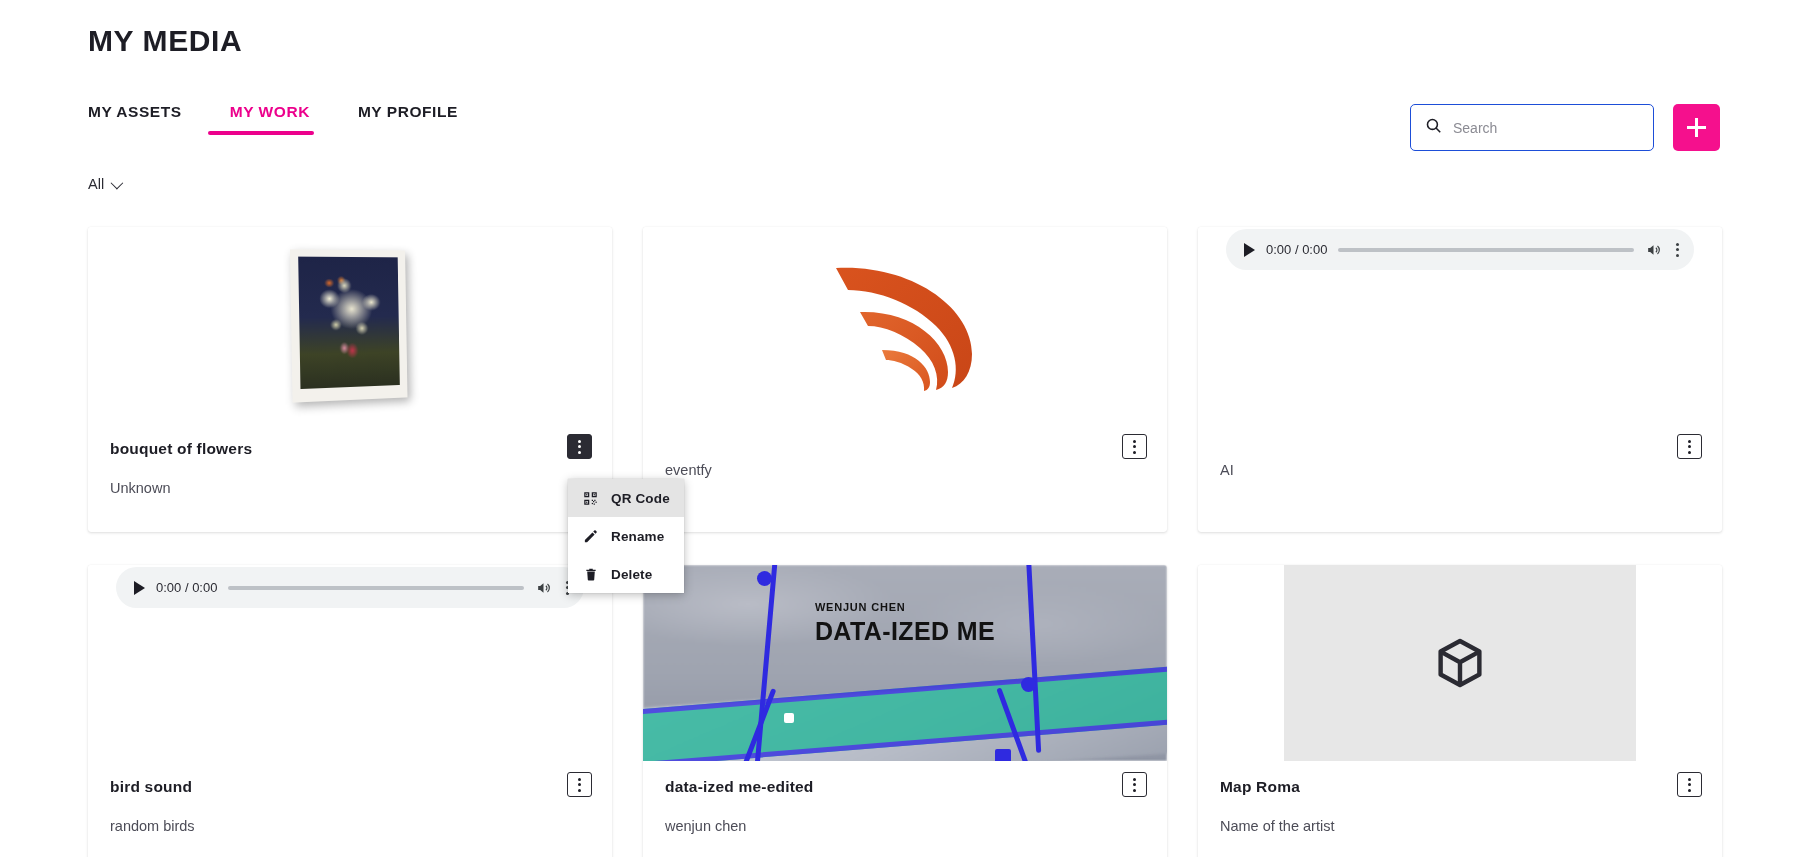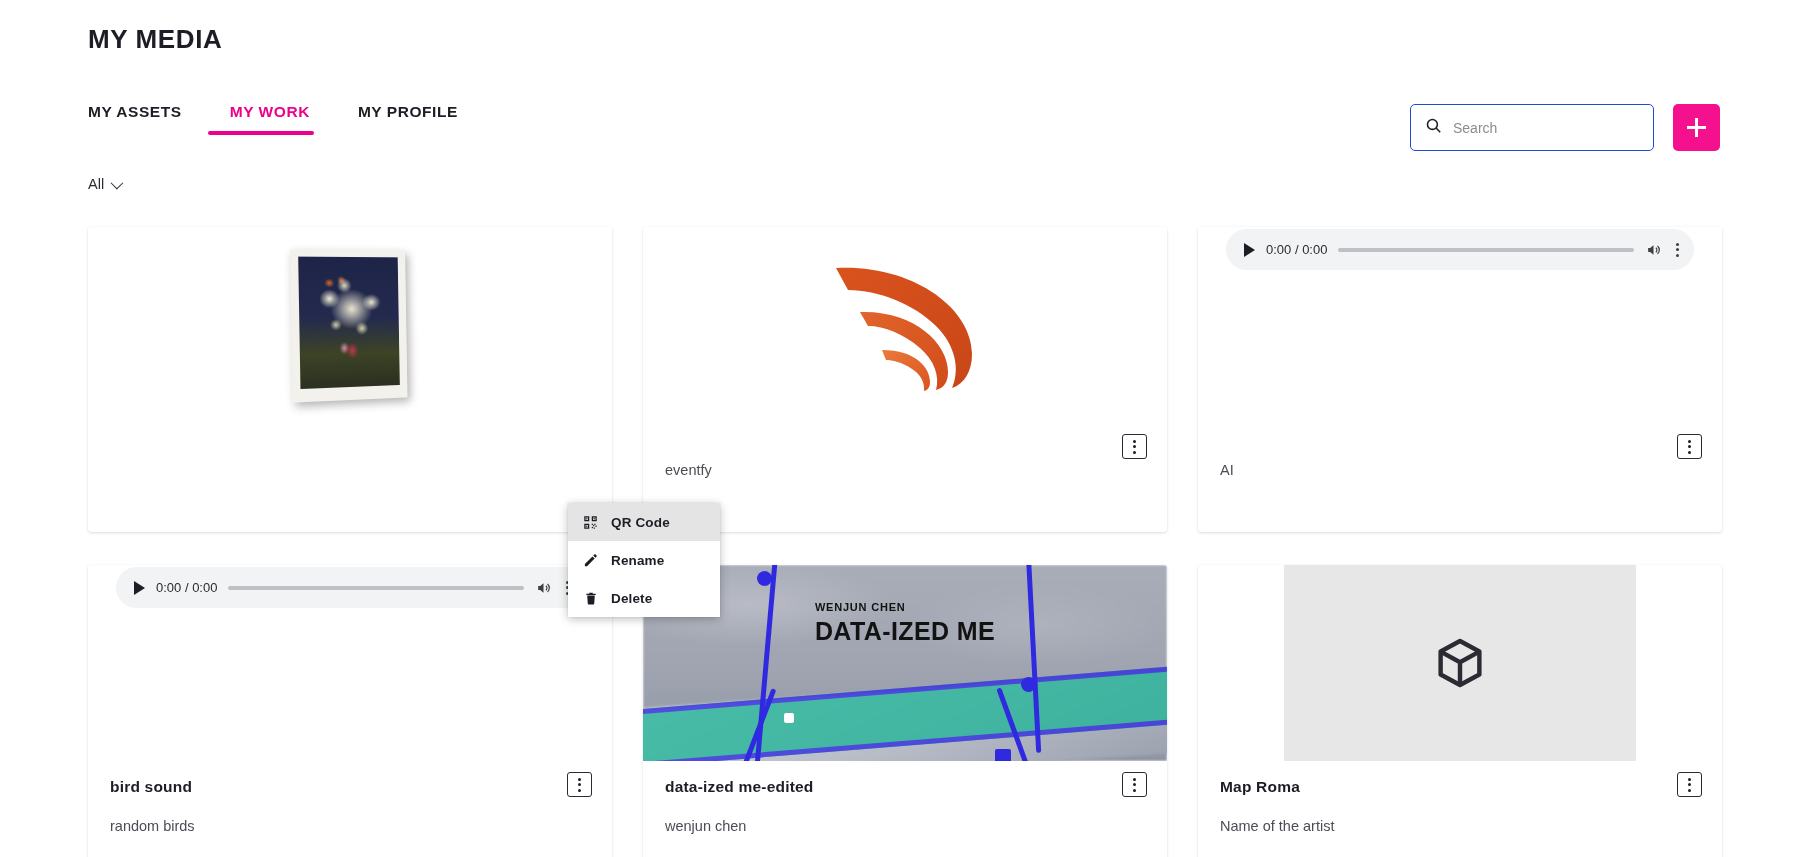--- a/index.html
+++ b/index.html
@@ -7,21 +7,21 @@
     width: 1819px; height: 857px;
     background: #ffffff;
     font-family: "Liberation Sans", sans-serif;
     overflow: hidden;
   }
   .page { position: relative; width: 1819px; height: 857px; background: #fff; }
 
   
   .page-title {
     position: absolute; left: 88px; top: 24px;
-    font-size: 26px; font-weight: 700; letter-spacing: .6px;
+    font-size: 30px; font-weight: 700; letter-spacing: .6px;
     color: #1d1d25;
   }
 
   .tabs {
     position: absolute; left: 88px; top: 103px;
     display: flex; align-items: flex-end; gap: 0;
   }
   .tab {
     font-size: 15.5px; font-weight: 700; letter-spacing: .55px;
     color: #1d1d25; padding: 0 24px 14px 24px;
@@ -210,22 +210,22 @@
   }
 
   
   .cube-wrap {
     width: 100%; height: 100%; display: flex; align-items: center; justify-content: center;
     background: linear-gradient(90deg,#fff 0,#fff 16.5%,#e7e7e7 16.5%,#e7e7e7 83.5%,#fff 83.5%,#fff 100%);
   }
 
   
   .ctx-menu {
-    position: absolute; left: 568px; top: 503px;
-    width: 152px; background: #fff;
+    position: absolute; left: 568px; top: 479px;
+    width: 116px; background: #fff;
     box-shadow: 0 2px 9px rgba(0,0,0,.26), 0 0 1px rgba(0,0,0,.2);
     z-index: 50; padding: 0;
   }
   .ctx-item {
     height: 38px; display: flex; align-items: center; gap: 12px;
     padding: 0 14px; font-size: 13.5px; font-weight: 700; color: #1d1d25;
     cursor: pointer; letter-spacing: .15px;
   }
   .ctx-item.hover { background: #e4e4e4; }
   .ctx-ico { width: 17px; display: flex; align-items: center; justify-content: center; }
@@ -261,20 +261,29 @@
     <span class="filter-label">All</span>
     <span class="chev"></span>
   </div>
 
   <div class="grid">
 
     <div class="card">
       <div class="thumb">
         <div class="frame-wrap">
           <div class="painting"></div>
+        </div>
+      </div>
+      <div class="card-body">
+        <div class="card-title">bouquet of flowers</div>
+        <div class="card-sub">Unknown</div>
+        <div class="kebab active">
+          <span></span>
+            <span></span>
+            <span></span>
         </div>
       </div>
     </div>
 
     <div class="card">
       <div class="thumb">
         <svg class="eventfy" viewBox="0 0 170 150">
           <defs>
             <linearGradient id="og1" x1="0" y1="0" x2="1" y2="1">
               <stop offset="0" stop-color="#d9531e"></stop>

